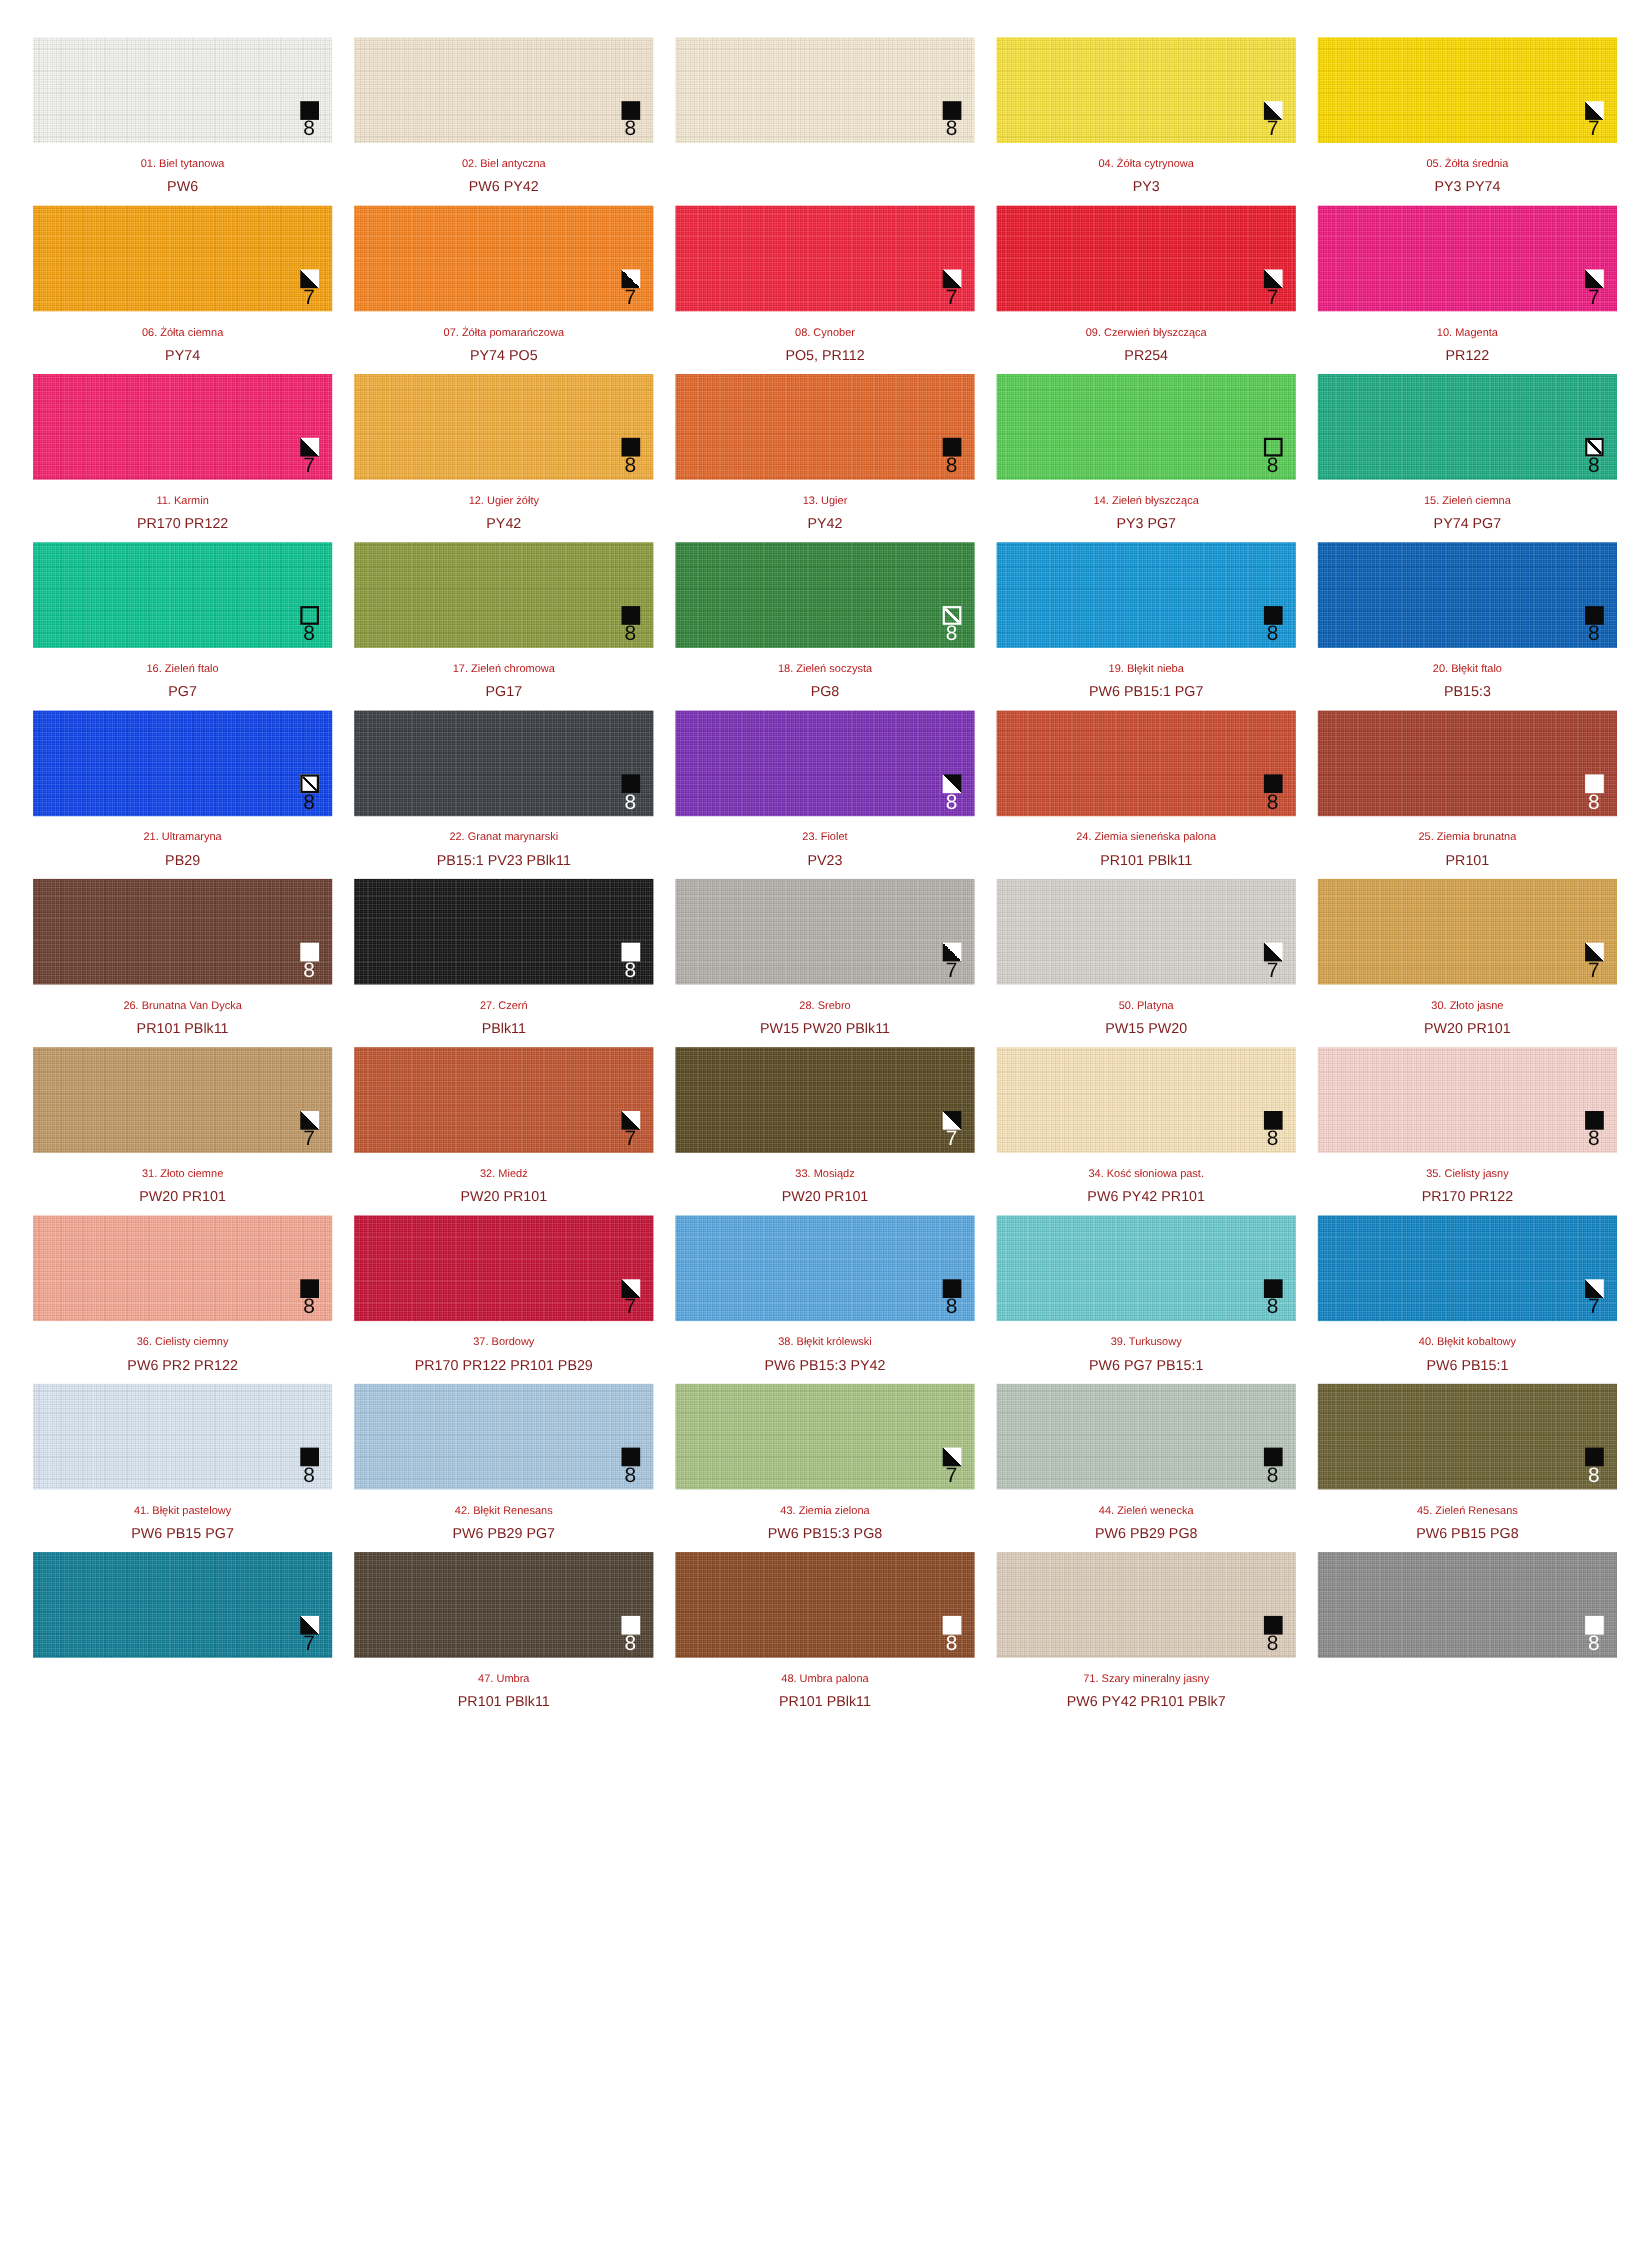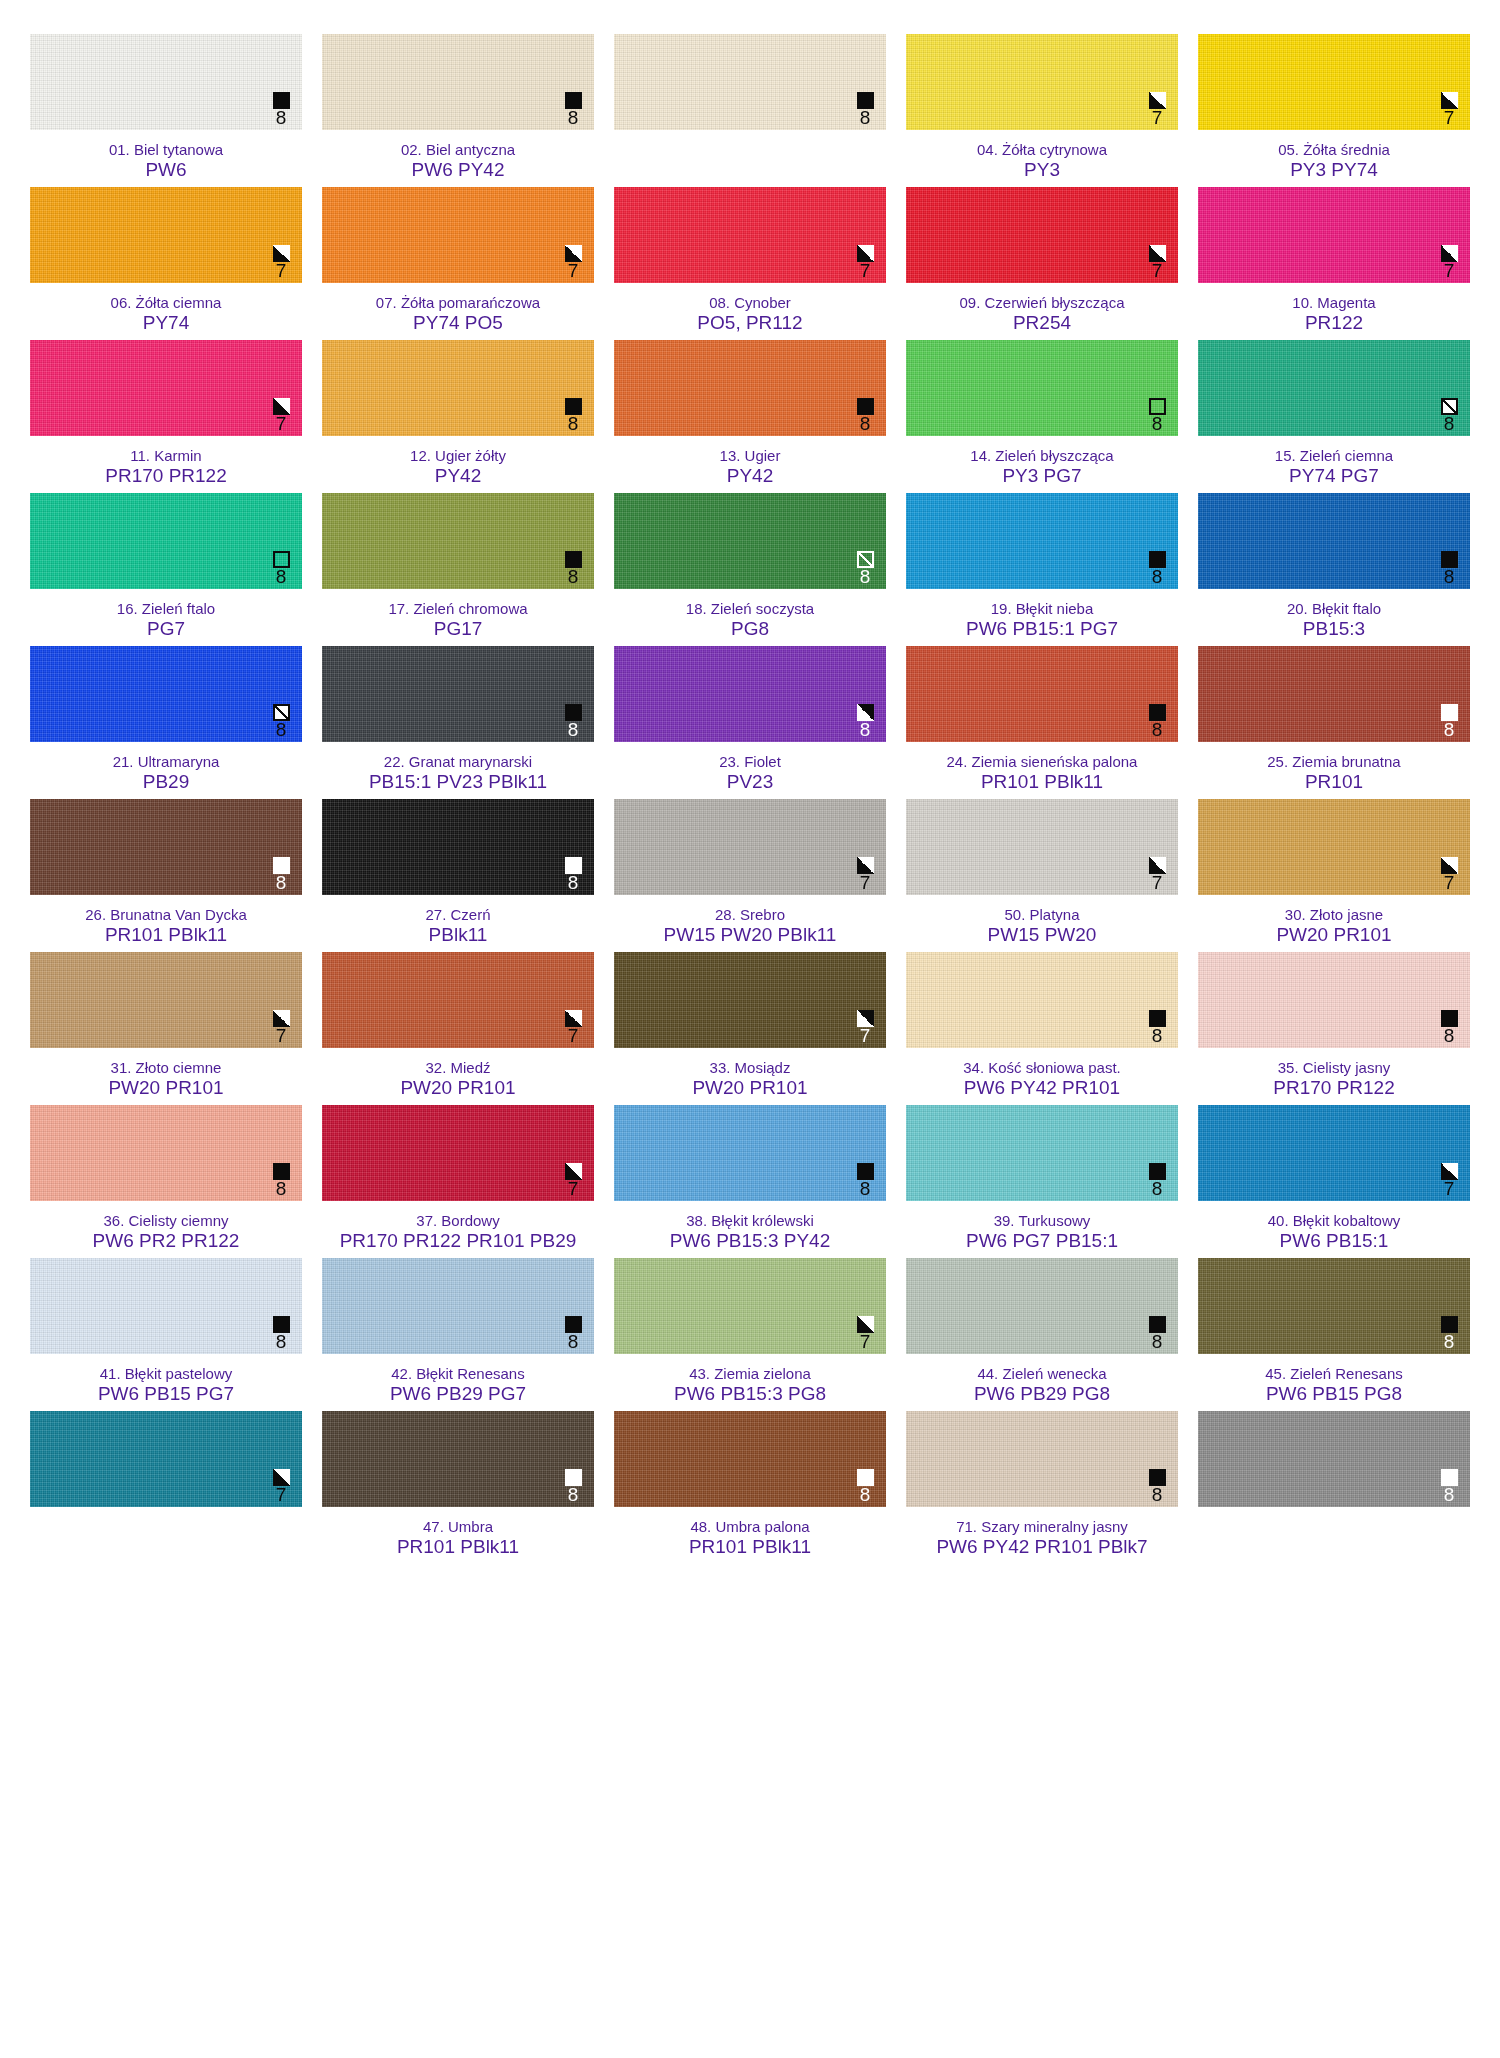--- a/index.html
+++ b/index.html
@@ -93,30 +93,30 @@
     font-family: "Liberation Sans", sans-serif;
     margin-top: -1px;
   }
   .op-num.light { color: #ffffff; }
 
   .caption {
     text-align: center;
     padding-top: 10px;
   }
   .c-name {
-    font-size: 15px;
+    font-size: 10px;
     line-height: 19px;
-    color: #4c1d95;
+    color: #b91c1c;
     font-weight: 400;
     white-space: nowrap;
   }
   .c-pig {
-    font-size: 19px;
+    font-size: 13px;
     line-height: 18px;
-    color: #4c1d95;
+    color: #7f1d1d;
     margin-top: 2px;
     white-space: nowrap;
   }
 </style>
 </head>
 <body>
 
 <div class="grid">
     <div class="cell">
       <div class="swatch" style="background: rgb(242, 242, 238);">

